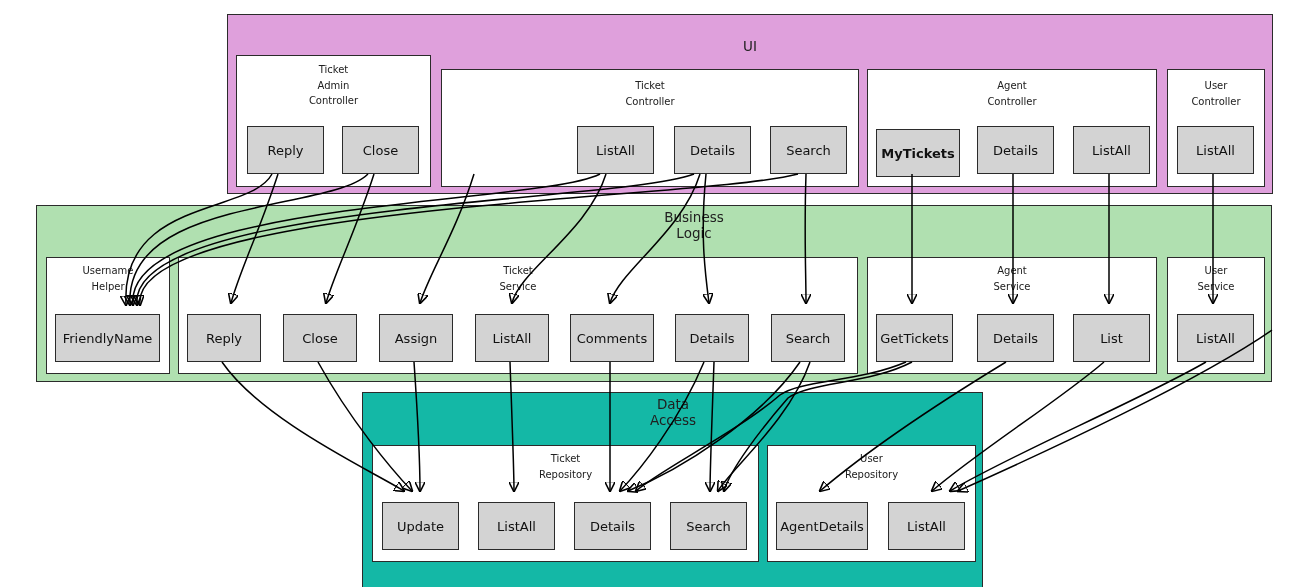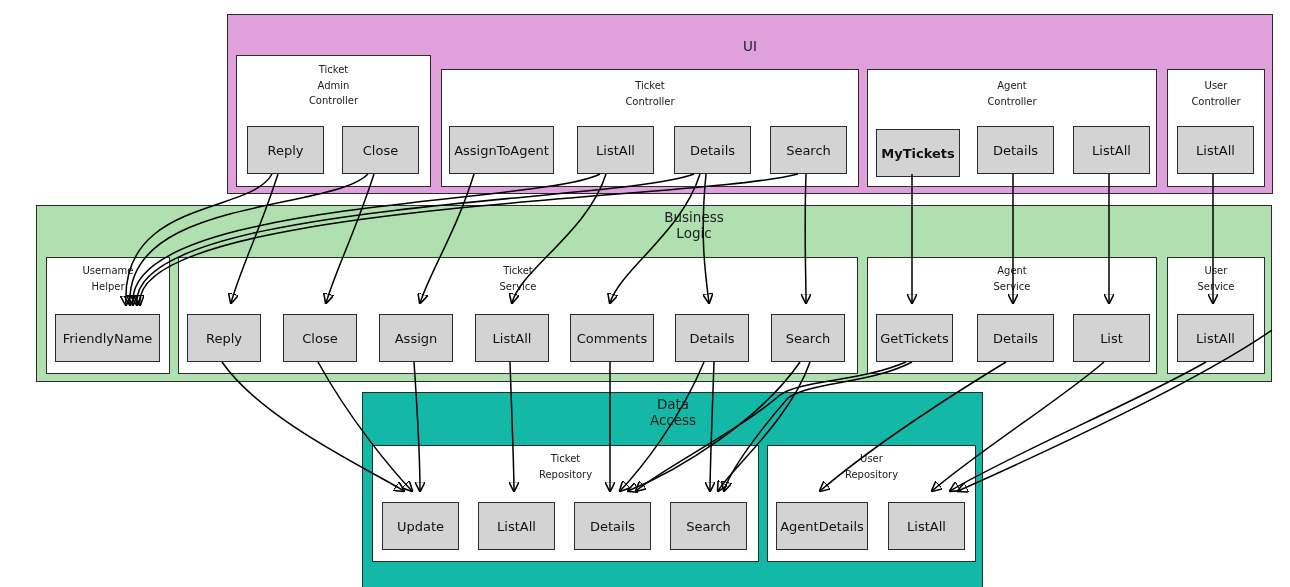--- a/index.html
+++ b/index.html
@@ -81,21 +81,20 @@
       <div class="group" style="left: 8px; top: 40px; width: 195px; height: 132px;">
         <div class="group-label" style="top: 6px;">Ticket
 Admin
 Controller</div>
         <div class="node" style="left: 10px; top: 70px; width: 77px; height: 48px;">Reply</div>
         <div class="node" style="left: 105px; top: 70px; width: 77px; height: 48px;">Close</div>
       </div>
       <div class="group" style="left: 213px; top: 54px; width: 418px; height: 118px;">
         <div class="group-label" style="top: 8px;">Ticket
 Controller</div>
-        <div class="node" style="left: 7px; top: 56px; width: 105px; height: 48px;">AssignToAgent</div>
         <div class="node" style="left: 135px; top: 56px; width: 77px; height: 48px;">ListAll</div>
         <div class="node" style="left: 232px; top: 56px; width: 77px; height: 48px;">Details</div>
         <div class="node" style="left: 328px; top: 56px; width: 77px; height: 48px;">Search</div>
       </div>
       <div class="group" style="left: 639px; top: 54px; width: 290px; height: 118px;">
         <div class="group-label" style="top: 8px;">Agent
 Controller</div>
         <div class="node" style="left: 8px; top: 59px; width: 84px; height: 48px; font-weight: bold;">MyTickets</div>
         <div class="node" style="left: 109px; top: 56px; width: 77px; height: 48px;">Details</div>
         <div class="node" style="left: 205px; top: 56px; width: 77px; height: 48px;">ListAll</div>

